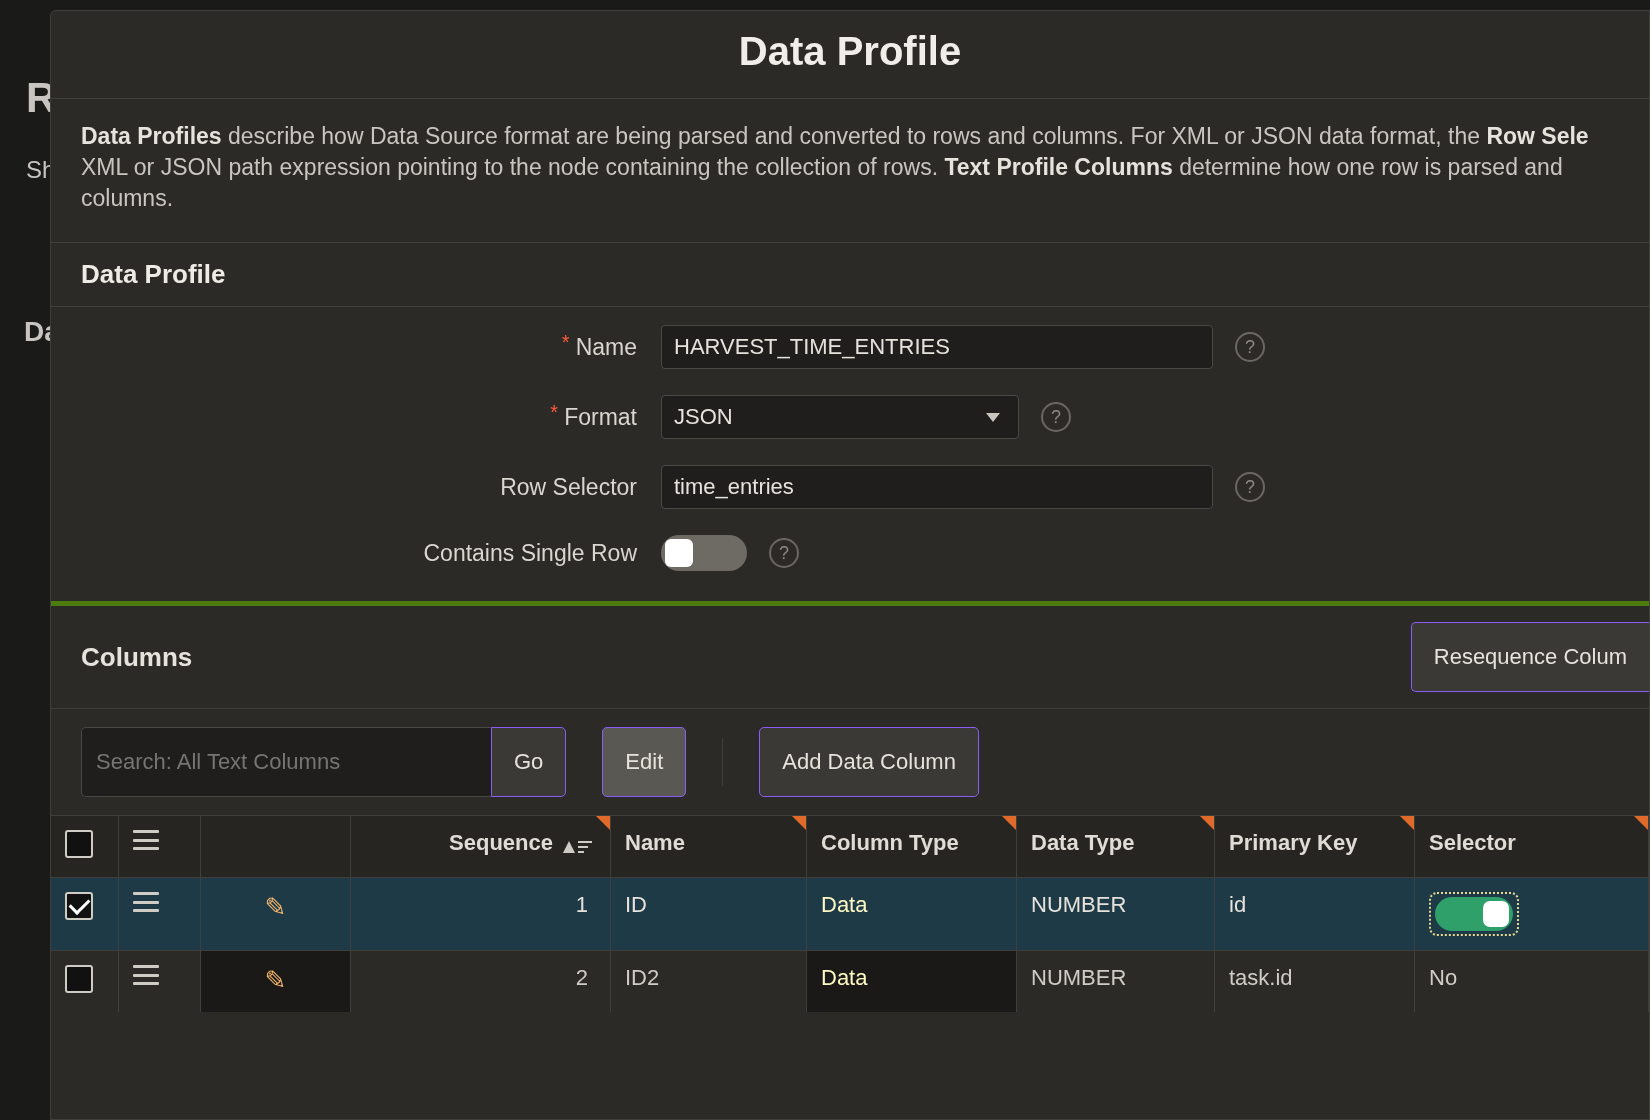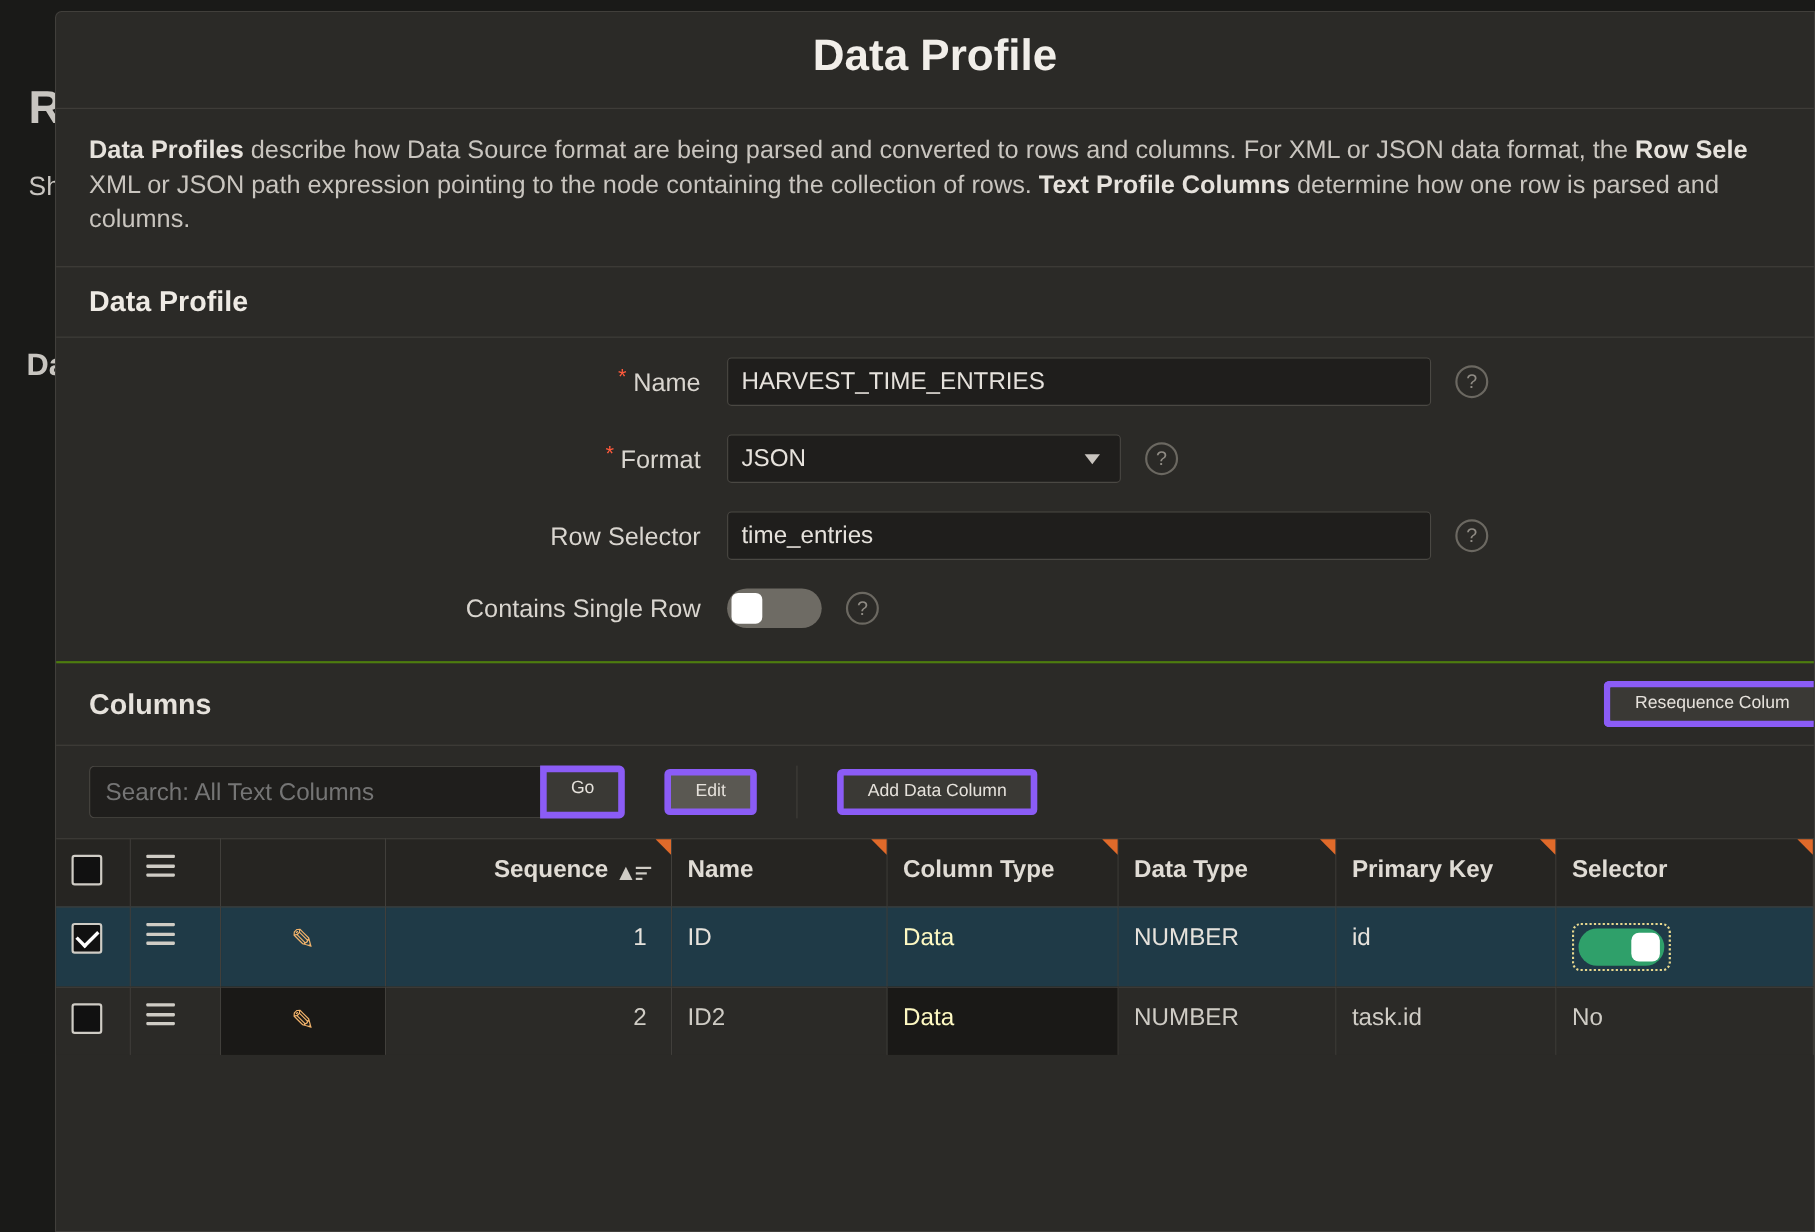--- a/index.html
+++ b/index.html
@@ -21,49 +21,49 @@
     padding:22px 30px 28px 30px; border-bottom:1px solid #413f3b;
     font-size:23px; line-height:1.35; color:#c9c5bf;
   }
   .desc b { font-weight:700; color:#e6e2dc; }
   
   .section-h {
     padding:16px 30px 16px 30px; font-size:26px; font-weight:700; color:#eeeae4;
     border-bottom:1px solid #413f3b;
   }
   
-  .form { padding:18px 30px 24px 30px; border-bottom:2px solid #4d7c0f; }
+  .form { padding:18px 30px 24px 30px; border-bottom:5px solid #4d7c0f; }
   .frow { display:flex; align-items:center; margin-bottom:26px; }
   .frow:last-child { margin-bottom:6px; }
   .flabel { width:580px; text-align:right; padding-right:24px; font-size:23px; color:#d9d5cf; position:relative; }
   
   .asterisk { color:#ff5a3c; font-size:20px; position:relative; top:-6px; margin-right:6px; }
   .finput, .fselect {
     background:#1f1e1c; border:1px solid #4a4843; color:#e6e2dc;
     font-size:22px; padding:8px 12px; border-radius:4px;
   }
-  .finput.wide { width:640px; }
+  .finput.wide { width:552px; }
   .fselect { width:358px; display:flex; align-items:center; justify-content:space-between;}
   .chev { width:0;height:0;border-left:7px solid transparent;border-right:7px solid transparent;border-top:9px solid #c9c5bf; margin-right:6px; margin-left:12px;}
   .help-ico {
     width:30px;height:30px;border:2px solid #6b6861;border-radius:50%;
     display:flex;align-items:center;justify-content:center;
     color:#8f8b84;font-size:18px;margin-left:22px;
   }
   .toggle {
     width:86px;height:36px;background:#6e6b64;border-radius:20px;position:relative;
   }
   .toggle .knob{
     position:absolute;left:4px;top:4px;width:28px;height:28px;background:#fff;border-radius:6px;
   }
   
   .cols-header { display:flex; align-items:center; justify-content:space-between; padding:16px 0 16px 30px; border-bottom:1px solid #413f3b;}
   .btn {
-    background:#3a3935; border:6px solid #8b5cf6; color:#e6e2dc;
-    font-size:16px; padding:6px 22px; border-radius:5px;
+    background:#3a3935; border:1px solid #8b5cf6; color:#e6e2dc;
+    font-size:22px; padding:21px 22px; border-radius:5px;
   }
   .btn.light { background:#5a5852; }
   .btn.cut { border-radius:5px 0 0 5px; border-right:none;}
   
   .toolbar { display:flex; gap:36px; align-items:center; padding:18px 30px; }
   .search-wrap { display:flex; }
   .search-input {
     background:#1f1e1c; border:1px solid #4a4843; color:#9a968f;
     font-size:22px; padding:10px 14px; width:410px; border-radius:5px 0 0 5px; border-right:none;
   }

